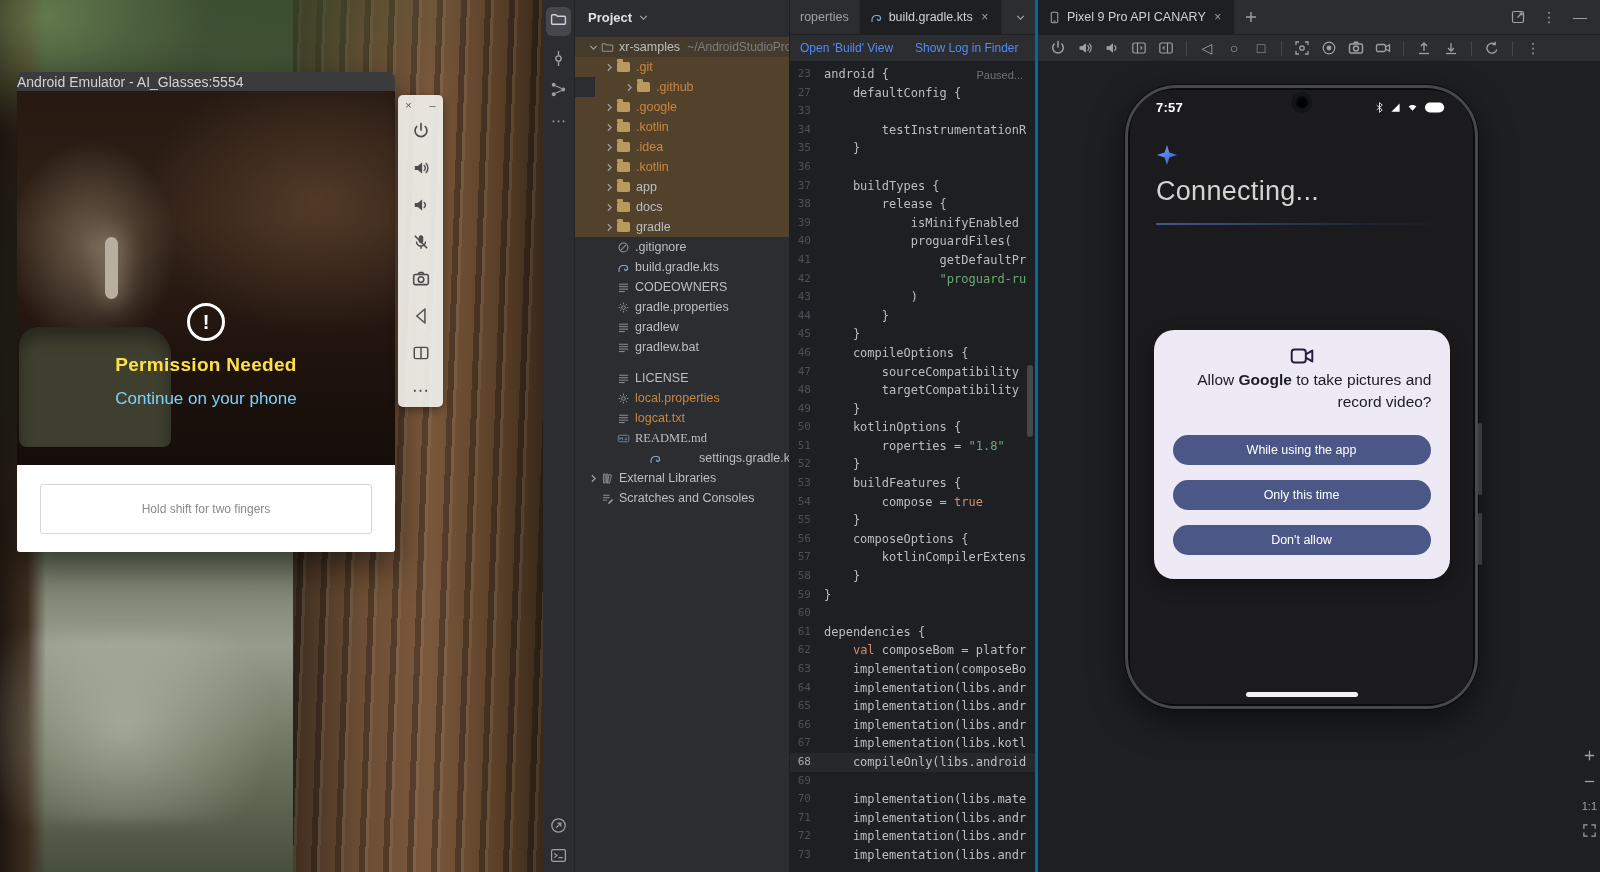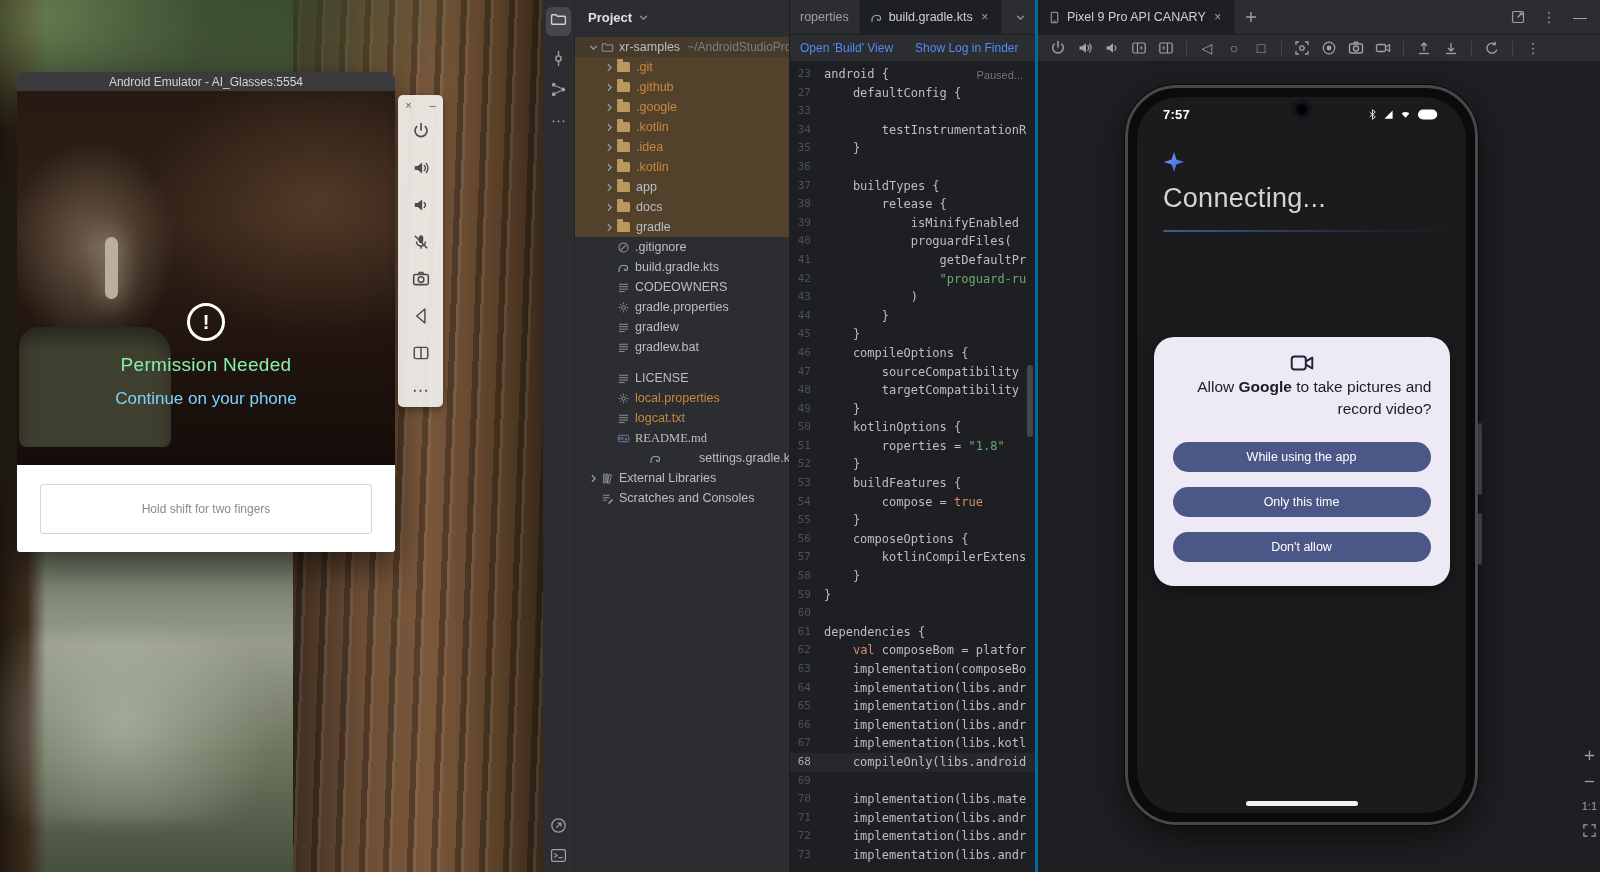--- a/index.html
+++ b/index.html
@@ -19,35 +19,35 @@
 .trunk-main::before{content:"";position:absolute;inset:0;
  background:repeating-linear-gradient(92deg,rgba(0,0,0,.28) 0 6px,rgba(255,255,255,.07) 6px 9px,rgba(0,0,0,0) 9px 24px)}
 .trunk-left{position:absolute;left:0;top:0;width:46px;height:872px;
  background:linear-gradient(90deg,#201710,#3c2c1e 60%,rgba(60,44,30,0))}
 .fog{position:absolute;left:-20px;bottom:50px;width:340px;height:190px;
  background:radial-gradient(60% 100% at 42% 50%,rgba(206,212,196,.5),transparent 75%);filter:blur(7px)}
 
 
 .emu-win{position:absolute;left:17px;top:72px;width:378px;height:480px;border-radius:7px 7px 3px 3px;overflow:hidden;
  box-shadow:0 14px 36px rgba(0,0,0,.55);z-index:3}
-.emu-title{height:19px;background:#3b3b3d;color:#d3d3d3;font-size:12px;display:flex;align-items:center;justify-content:center}
+.emu-title{height:19px;background:#3b3b3d;color:#d3d3d3;font-size:14px;display:flex;align-items:center;}
 .emu-screen{position:relative;height:374px;background:#241811;overflow:hidden}
 .room{position:absolute;inset:0;background:
  radial-gradient(120px 150px at 75px 155px,rgba(233,215,180,.45),transparent 70%),
  radial-gradient(230px 180px at 300px 110px,rgba(152,112,76,.45),transparent 75%),
  linear-gradient(180deg,#2c1e14 0%,#3a281b 35%,#241710 70%,#150f0a 100%)}
 .lamp{position:absolute;left:88px;top:146px;width:13px;height:62px;background:#e9ddc9;border-radius:7px;
  box-shadow:0 0 20px 7px rgba(232,214,184,.35)}
 .couch{position:absolute;left:2px;top:236px;width:152px;height:120px;background:#4c4f3b;
  border-radius:20px 28px 8px 8px;box-shadow:inset 0 10px 16px rgba(0,0,0,.4)}
 .scrim{position:absolute;inset:0;background:rgba(18,11,7,.22)}
 .alert{position:absolute;left:0;right:0;top:212px;display:flex;flex-direction:column;align-items:center;gap:13px}
 .alert-icon{width:38px;height:38px;border:3px solid #fff;border-radius:50%;display:flex;align-items:center;justify-content:center;
  color:#fff;font-size:20px;font-weight:bold}
-.alert-title{color:#86efac;font-size:19px;font-weight:normal;letter-spacing:.3px}
+.alert-title{color:#fde047;font-size:19px;font-weight:bold;letter-spacing:.3px}
 .alert-sub{color:#7dd3fc;font-size:17px}
 .emu-bottom{height:87px;background:#fff;display:flex;align-items:center;justify-content:center}
 .hint-box{width:332px;height:50px;border:1px solid #d6d6d6;border-radius:3px;display:flex;align-items:center;justify-content:center;
  color:#8a8a8a;font-size:12px}
 
 
 .emu-tools{position:absolute;left:398px;top:95px;width:45px;height:312px;background:rgba(240,238,234,.93);
  border-radius:5px;box-shadow:0 3px 10px rgba(0,0,0,.4);z-index:4;color:#4c4c4c}
 .emu-tools-win{display:flex;justify-content:center;gap:11px;padding-top:4px;color:#5c5c5c;font-size:13px}
 .emu-tools-col{margin-top:10px;display:flex;flex-direction:column;align-items:center;gap:19px}
@@ -116,22 +116,22 @@
  border-right:1px solid #26282b}
 .dev-tab .ico{color:#9da0a8}
 .add-dev{margin-left:8px;color:#9da0a8}
 .dev-tab-right{margin-left:auto;display:flex;align-items:center;gap:15px;padding-right:12px;color:#9da0a8}
 .dev-toolbar{height:27px;background:#2b2d30;display:flex;align-items:center;gap:11px;padding-left:12px;color:#9da0a8;
  border-bottom:1px solid #1e1f22}
 .sep{width:1px;height:15px;background:#43454a;margin:0 1px;flex:none}
 .dev-content{position:relative;height:810px}
 
 
-.phone{position:absolute;left:87px;top:23px;width:353px;height:740px;background:#0b0b0c;border:3px solid #47484c;
- border-radius:52px;padding:9px;box-shadow:0 0 0 1px #0a0a0a,0 12px 34px rgba(0,0,0,.55)}
+.phone{position:absolute;left:87px;top:23px;width:353px;height:624px;background:#0b0b0c;border:3px solid #47484c;
+ border-radius:52px;padding:2px;box-shadow:0 0 0 1px #0a0a0a,0 12px 34px rgba(0,0,0,.55)}
 .screen{width:100%;height:100%;background:#1b1b1d;border-radius:42px;position:relative;overflow:hidden}
 .sbar{position:absolute;top:6px;left:0;right:0;height:22px;display:flex;align-items:center;padding:0 26px;color:#fff}
 .time{font-size:13px;font-weight:bold;letter-spacing:.2px}
 .sicons{margin-left:auto;display:flex;align-items:center;gap:5px;color:#fff}
 .si{width:11px;height:11px;color:#fff}
 .si-wifi{width:13px}
 .si-battery{width:23px;height:11px}
 .punch{position:absolute;top:4px;left:50%;transform:translateX(-50%);width:17px;height:17px;border-radius:50%;background:#000;
  box-shadow:inset 0 0 4px 1px #1d2a38,0 0 0 2px #141416}
 .sparkle{position:absolute;left:26px;top:54px;width:22px;height:22px}
@@ -305,21 +305,21 @@
         </div>
         <div class="trow r-hl" style="padding-left: 28px;">
           <span class="ico chev">
             <svg viewBox="0 0 16 16">
               <path d="M6 4l4 4-4 4" fill="none" stroke="currentColor" stroke-width="1.5"></path>
             </svg>
           </span>
           <span class="fico"></span>
           <span class="tlabel ignored">.git</span>
         </div>
-        <div class="trow r-hl" style="padding-left: 28px;">
+        <div class="trow r-hl" style="padding-left: 28px; margin-left: 20px;">
           <span class="ico chev">
             <svg viewBox="0 0 16 16">
               <path d="M6 4l4 4-4 4" fill="none" stroke="currentColor" stroke-width="1.5"></path>
             </svg>
           </span>
           <span class="fico"></span>
           <span class="tlabel ignored">.github</span>
         </div>
         <div class="trow r-hl" style="padding-left: 28px;">
           <span class="ico chev">

